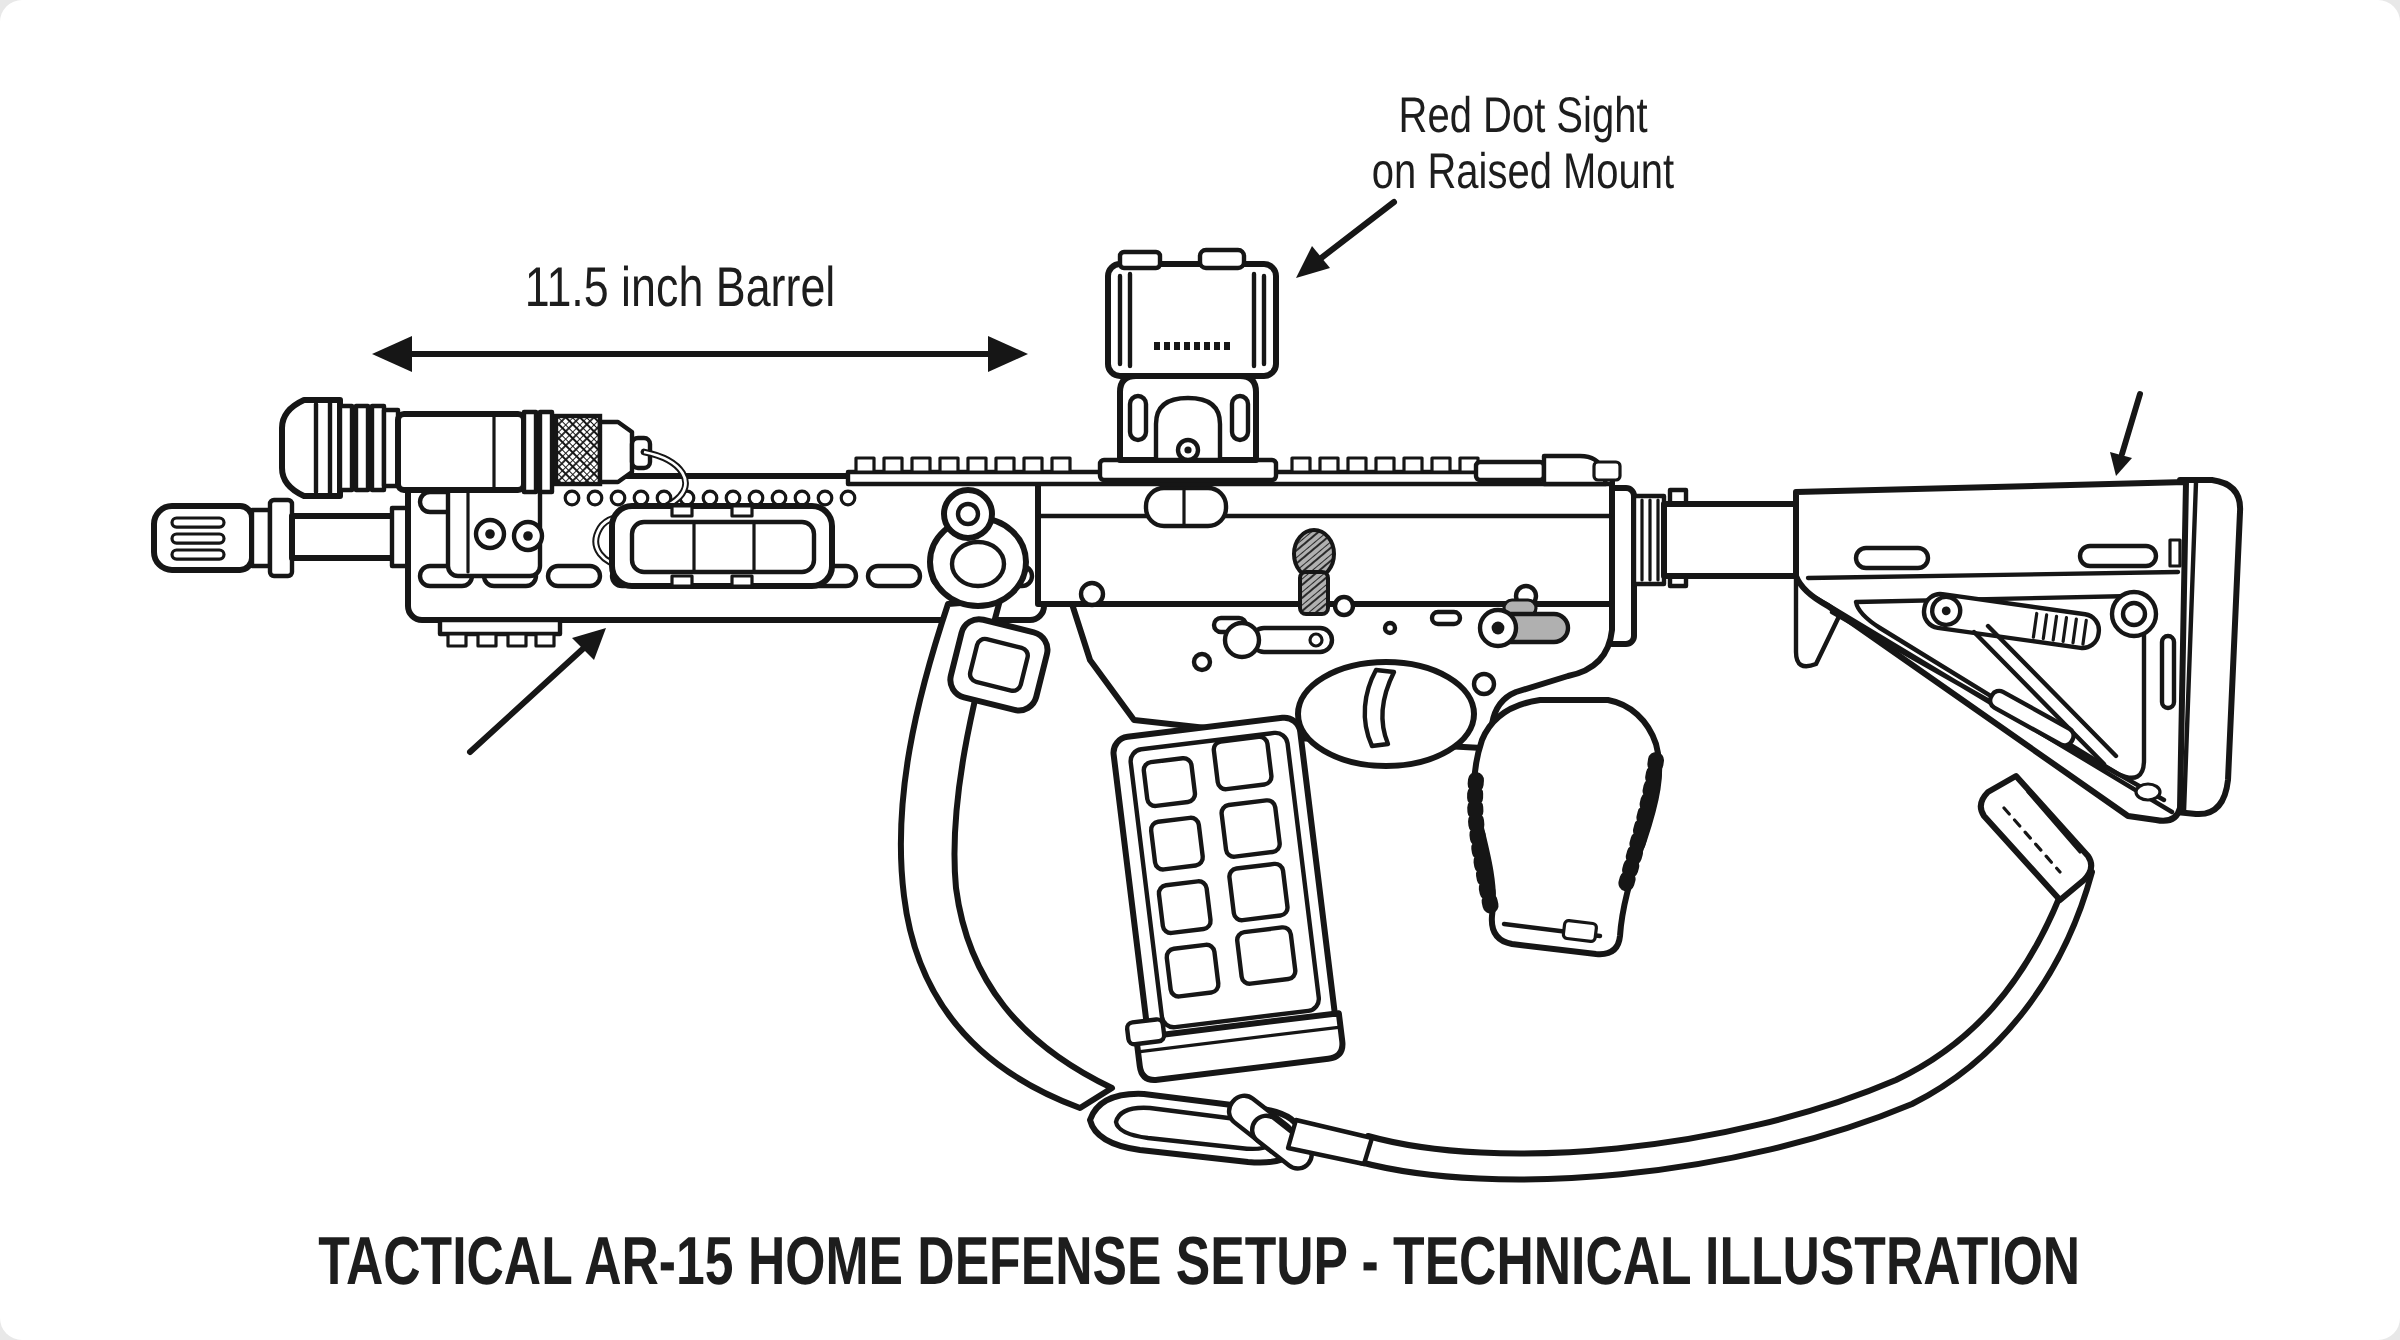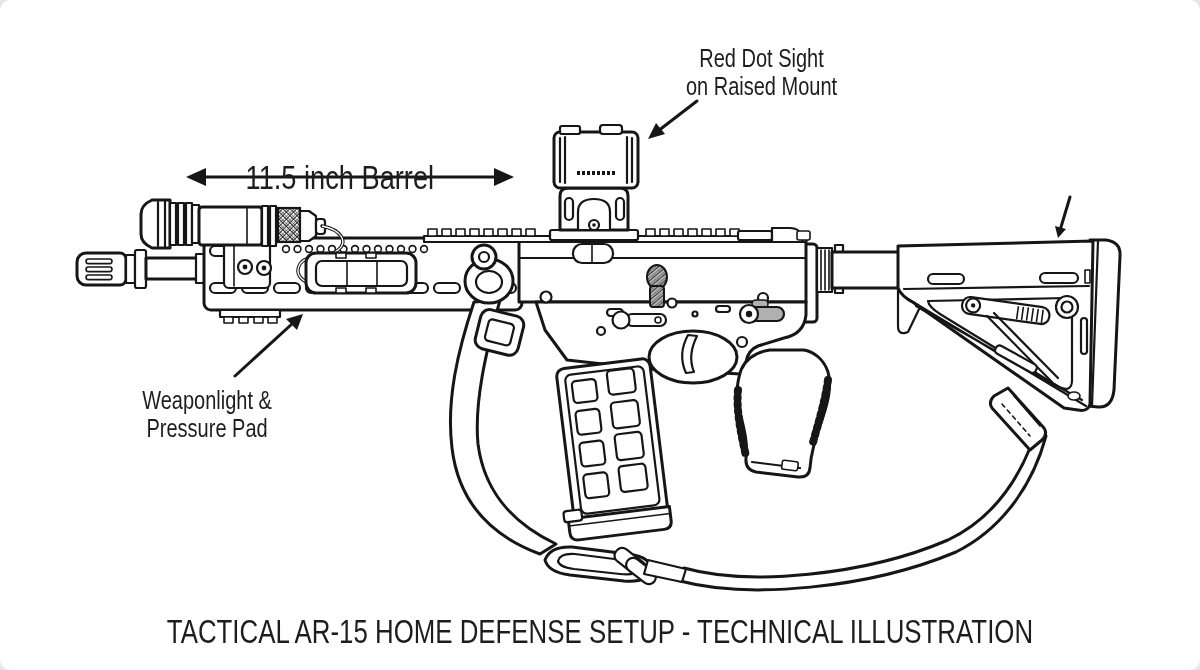--- a/index.html
+++ b/index.html
@@ -16,21 +16,21 @@
   .gy{stroke:var(--line);fill:var(--shaded-part);stroke-linejoin:round;}
   .bk{fill:var(--line);stroke:none;}
   .w1{stroke-width:1.6;} .w2{stroke-width:2.2;} .w3{stroke-width:3;} .w4{stroke-width:3.4;}
   .label{
     position:absolute;color:var(--text);font-size:25px;line-height:1.12;
     text-align:center;white-space:nowrap;
   }
   .label .cond{display:inline-block;transform:scaleX(0.8);transform-origin:50% 50%;}
   .title{
     position:absolute;left:0;top:612px;width:1200px;text-align:center;
-    color:var(--text);font-weight:normal;font-size:34px;white-space:nowrap;
+    color:var(--text);font-weight:bold;font-size:34px;white-space:nowrap;
   }
   .title .cond{display:inline-block;transform:scaleX(0.76);transform-origin:50% 50%;letter-spacing:0px;}
 </style>
 </head>
 <body>
 
 <div class="canvas">
 
 <svg width="1200" height="670" viewBox="0 0 1200 670">
   <defs>
@@ -346,29 +346,23 @@
   </g>
 </svg>
 
 <div class="label" style="left:652px;top:44px;width:220px;">
   <span class="cond">
     <span>Red Dot Sight</span><br>
     <span>on Raised Mount</span>
   </span>
 </div>
 
-<div class="label" style="left:210px;top:158px;width:260px;font-size:34px;">
+<div class="label" style="left:210px;top:128px;width:260px;font-size:28px;">
   <span class="cond">11.5 inch Barrel</span>
 </div>
 
 
-<div class="label" style="left:87px;top:386px;width:240px;">
-  <span class="cond">
-    <span>Weaponlight &amp;</span><br>
-    <span>Pressure Pad</span>
-  </span>
-</div>
 
 <div class="title">
   <span class="cond">TACTICAL AR-15 HOME DEFENSE SETUP - TECHNICAL ILLUSTRATION</span>
 </div>
 
 </div>
 
 </body></html>

